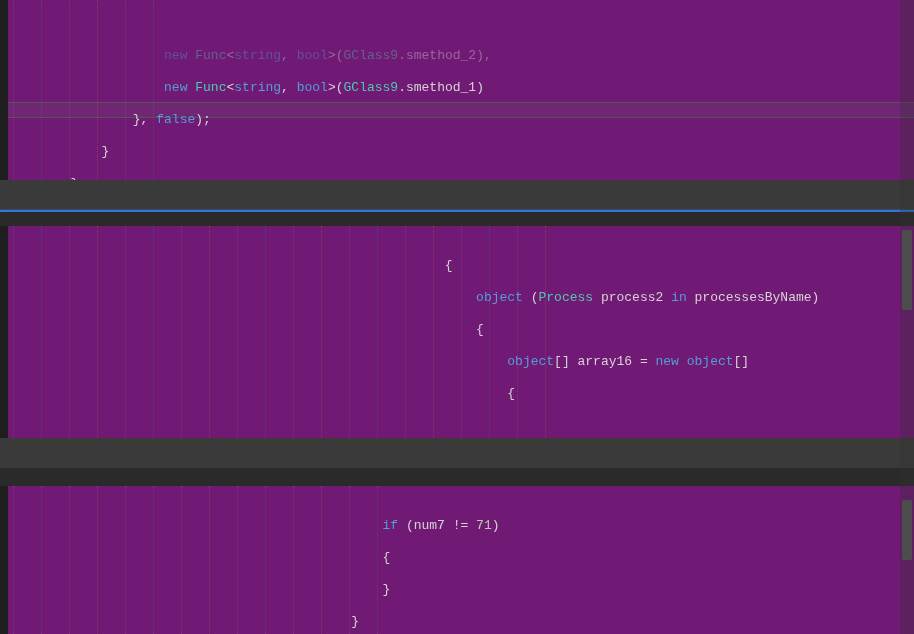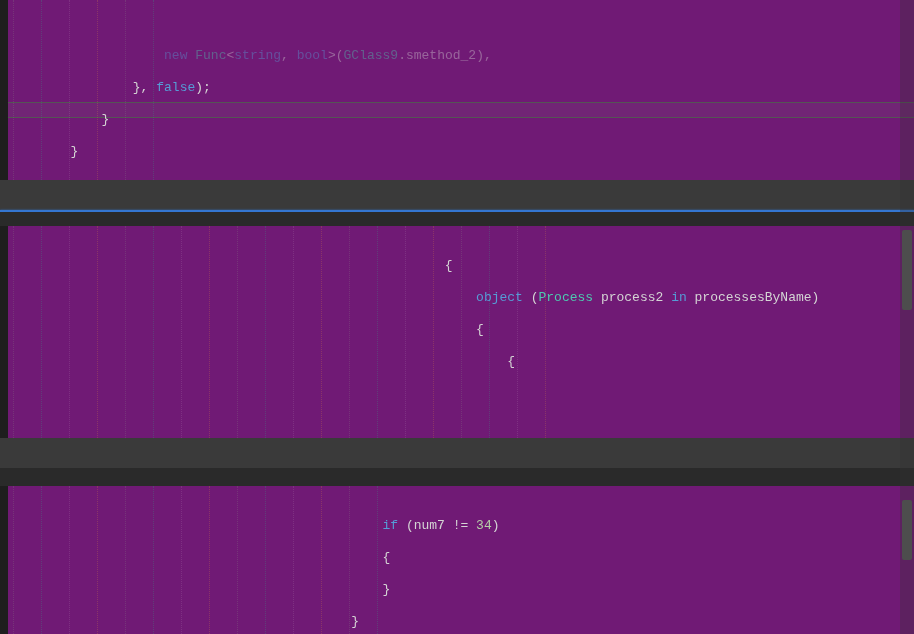--- a/index.html
+++ b/index.html
@@ -83,20 +83,21 @@
   <div class="highlight-line" style="top:102px;"></div>
   <div class="indent-guides">
     <div class="guide" style="left:5px;border-color:#888;"></div>
     <div class="guide" style="left:33px;border-color:#3a8;"></div>
     <div class="guide" style="left:61px;border-color:#a7a;"></div>
     <div class="guide" style="left:89px;border-color:#d84;"></div>
     <div class="guide" style="left:117px;border-color:#888;"></div>
     <div class="guide" style="left:145px;border-color:#3a8;"></div>
   </div>
 <div class="line" style="opacity:0.4"><span>                    </span><span class="kw">new</span> <span class="type">Func</span><span class="pn">&lt;</span><span class="kw">string</span><span class="pn">, </span><span class="kw">bool</span><span class="pn">&gt;(</span><span class="type">GClass9</span><span class="pn">.</span><span class="var">smethod_2</span><span class="pn">),</span></div>
+<div class="line"><span>                    </span><span class="kw">new</span> <span class="type">Func</span><span class="pn">&lt;</span><span class="kw">string</span><span class="pn">, </span><span class="kw">bool</span><span class="pn">&gt;(</span><span class="type">GClass9</span><span class="pn">.</span><span class="var">smethod_1</span><span class="pn">)</span></div>
 <div class="line"><span>                }, </span><span class="kw">false</span><span class="pn">);</span></div>
 <div class="line"><span>            }</span></div>
 <div class="line"><span>        }</span></div>
 
 
 
 
 
 
 
@@ -126,20 +127,21 @@
     <div class="guide" style="left:397px;border-color:#a7a;"></div>
     <div class="guide" style="left:425px;border-color:#d84;"></div>
     <div class="guide" style="left:453px;border-color:#888;"></div>
     <div class="guide" style="left:481px;border-color:#3a8;"></div>
     <div class="guide" style="left:509px;border-color:#a7a;"></div>
     <div class="guide" style="left:537px;border-color:#d84;"></div>
   </div>
 <div class="line"><span>                                                        {</span></div>
 <div class="line"><span>                                                            </span><span class="kw">object</span><span class="pn"> (</span><span class="type">Process</span><span class="var"> process2 </span><span class="kw">in</span><span class="var"> processesByName)</span></div>
 <div class="line"><span>                                                            {</span></div>
+<div class="line"><span>                                                                </span><span class="kw">object</span><span class="var">[] array16 = </span><span class="kw">new</span><span class="kw"> object</span><span class="pn">[]</span></div>
 <div class="line"><span>                                                                {</span></div>
 
 
 
 
 
 
 
 
 </div>
@@ -157,21 +159,21 @@
     <div class="guide" style="left:145px;border-color:#3a8;"></div>
     <div class="guide" style="left:173px;border-color:#a7a;"></div>
     <div class="guide" style="left:201px;border-color:#d84;"></div>
     <div class="guide" style="left:229px;border-color:#888;"></div>
     <div class="guide" style="left:257px;border-color:#3a8;"></div>
     <div class="guide" style="left:285px;border-color:#a7a;"></div>
     <div class="guide" style="left:313px;border-color:#d84;"></div>
     <div class="guide" style="left:341px;border-color:#888;"></div>
     <div class="guide" style="left:369px;border-color:#3a8;"></div>
   </div>
-<div class="line"><span>                                                </span><span class="kw">if</span><span class="pn"> (num7 != </span><span class="num">34</span><span class="pn">)</span></div>
+<div class="line"><span>                                                </span><span class="kw">if</span><span class="pn"> (num7 != </span><span class="num">71</span><span class="pn">)</span></div>
 <div class="line"><span>                                                {</span></div>
 <div class="line"><span>                                                }</span></div>
 <div class="line"><span>                                            }</span></div>
 
 
 
 
 
 
 </div>

